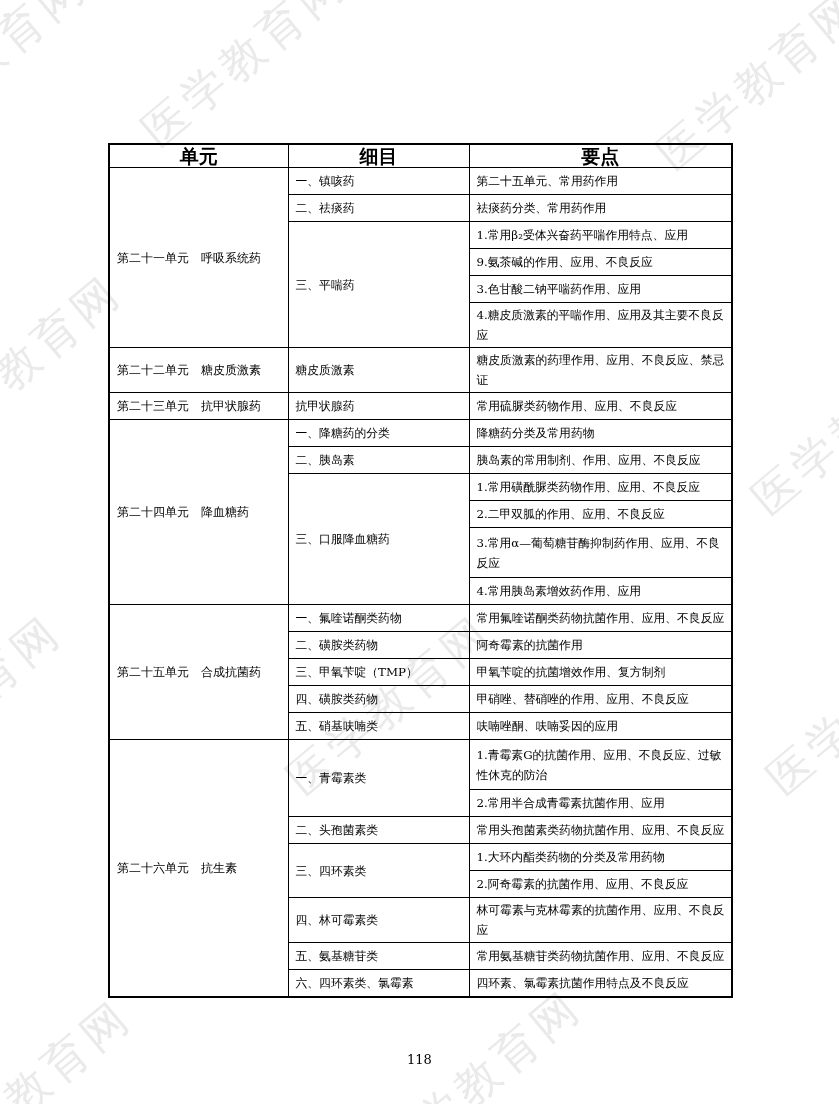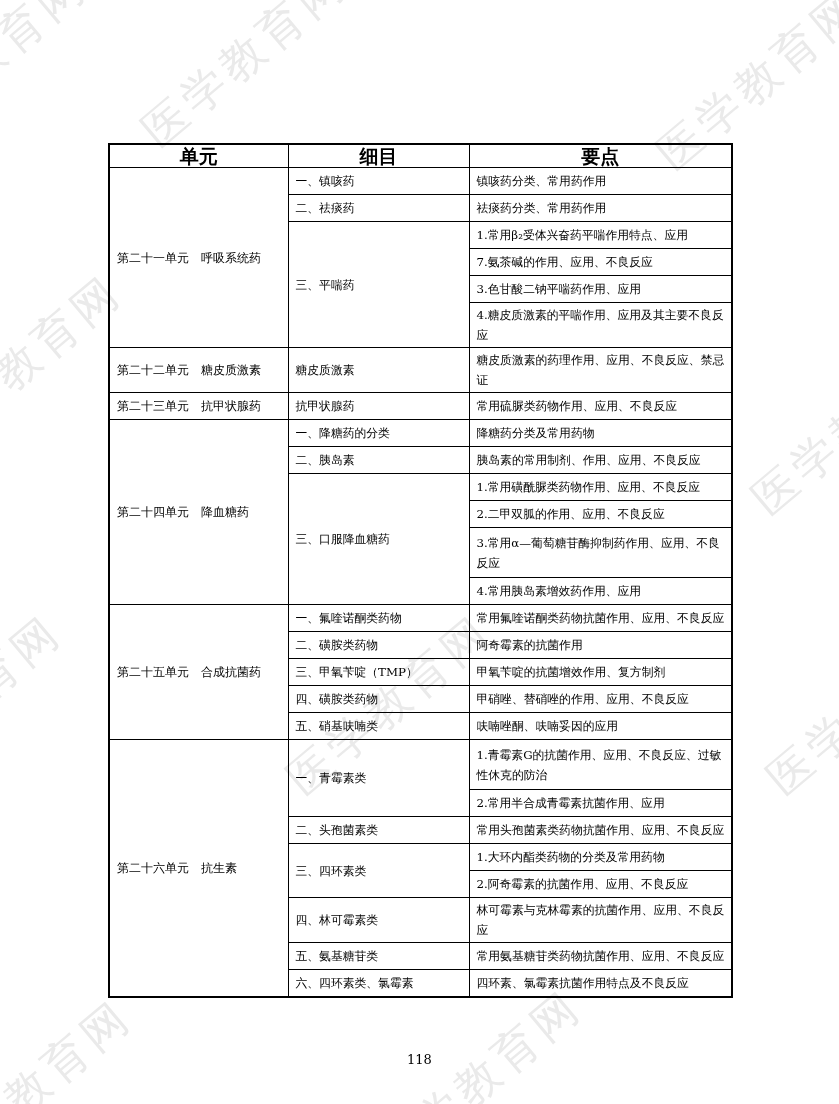--- a/index.html
+++ b/index.html
@@ -78,32 +78,32 @@
     <tbody>
         <tr>
       <th>单元</th>
       <th>细目</th>
       <th>要点</th>
     </tr>
 
     <tr class="std">
       <td rowspan="6" class="unit-cell">第二十一单元　呼吸系统药</td>
       <td>一、镇咳药</td>
-      <td>镇咳药分类、常用药作用</td>
+      <td>第二十五单元、常用药作用</td>
     </tr>
     <tr class="std">
       <td>二、祛痰药</td>
       <td>祛痰药分类、常用药作用</td>
     </tr>
     <tr class="std">
       <td rowspan="4">三、平喘药</td>
       <td>1.常用β₂受体兴奋药平喘作用特点、应用</td>
     </tr>
     <tr class="std">
-      <td>7.氨茶碱的作用、应用、不良反应</td>
+      <td>9.氨茶碱的作用、应用、不良反应</td>
     </tr>
     <tr class="std">
       <td>3.色甘酸二钠平喘药作用、应用</td>
     </tr>
     <tr class="std">
       <td>4.糖皮质激素的平喘作用、应用及其主要不良反应</td>
     </tr>
 
     <tr class="std">
       <td class="unit-cell">第二十二单元　糖皮质激素</td>

